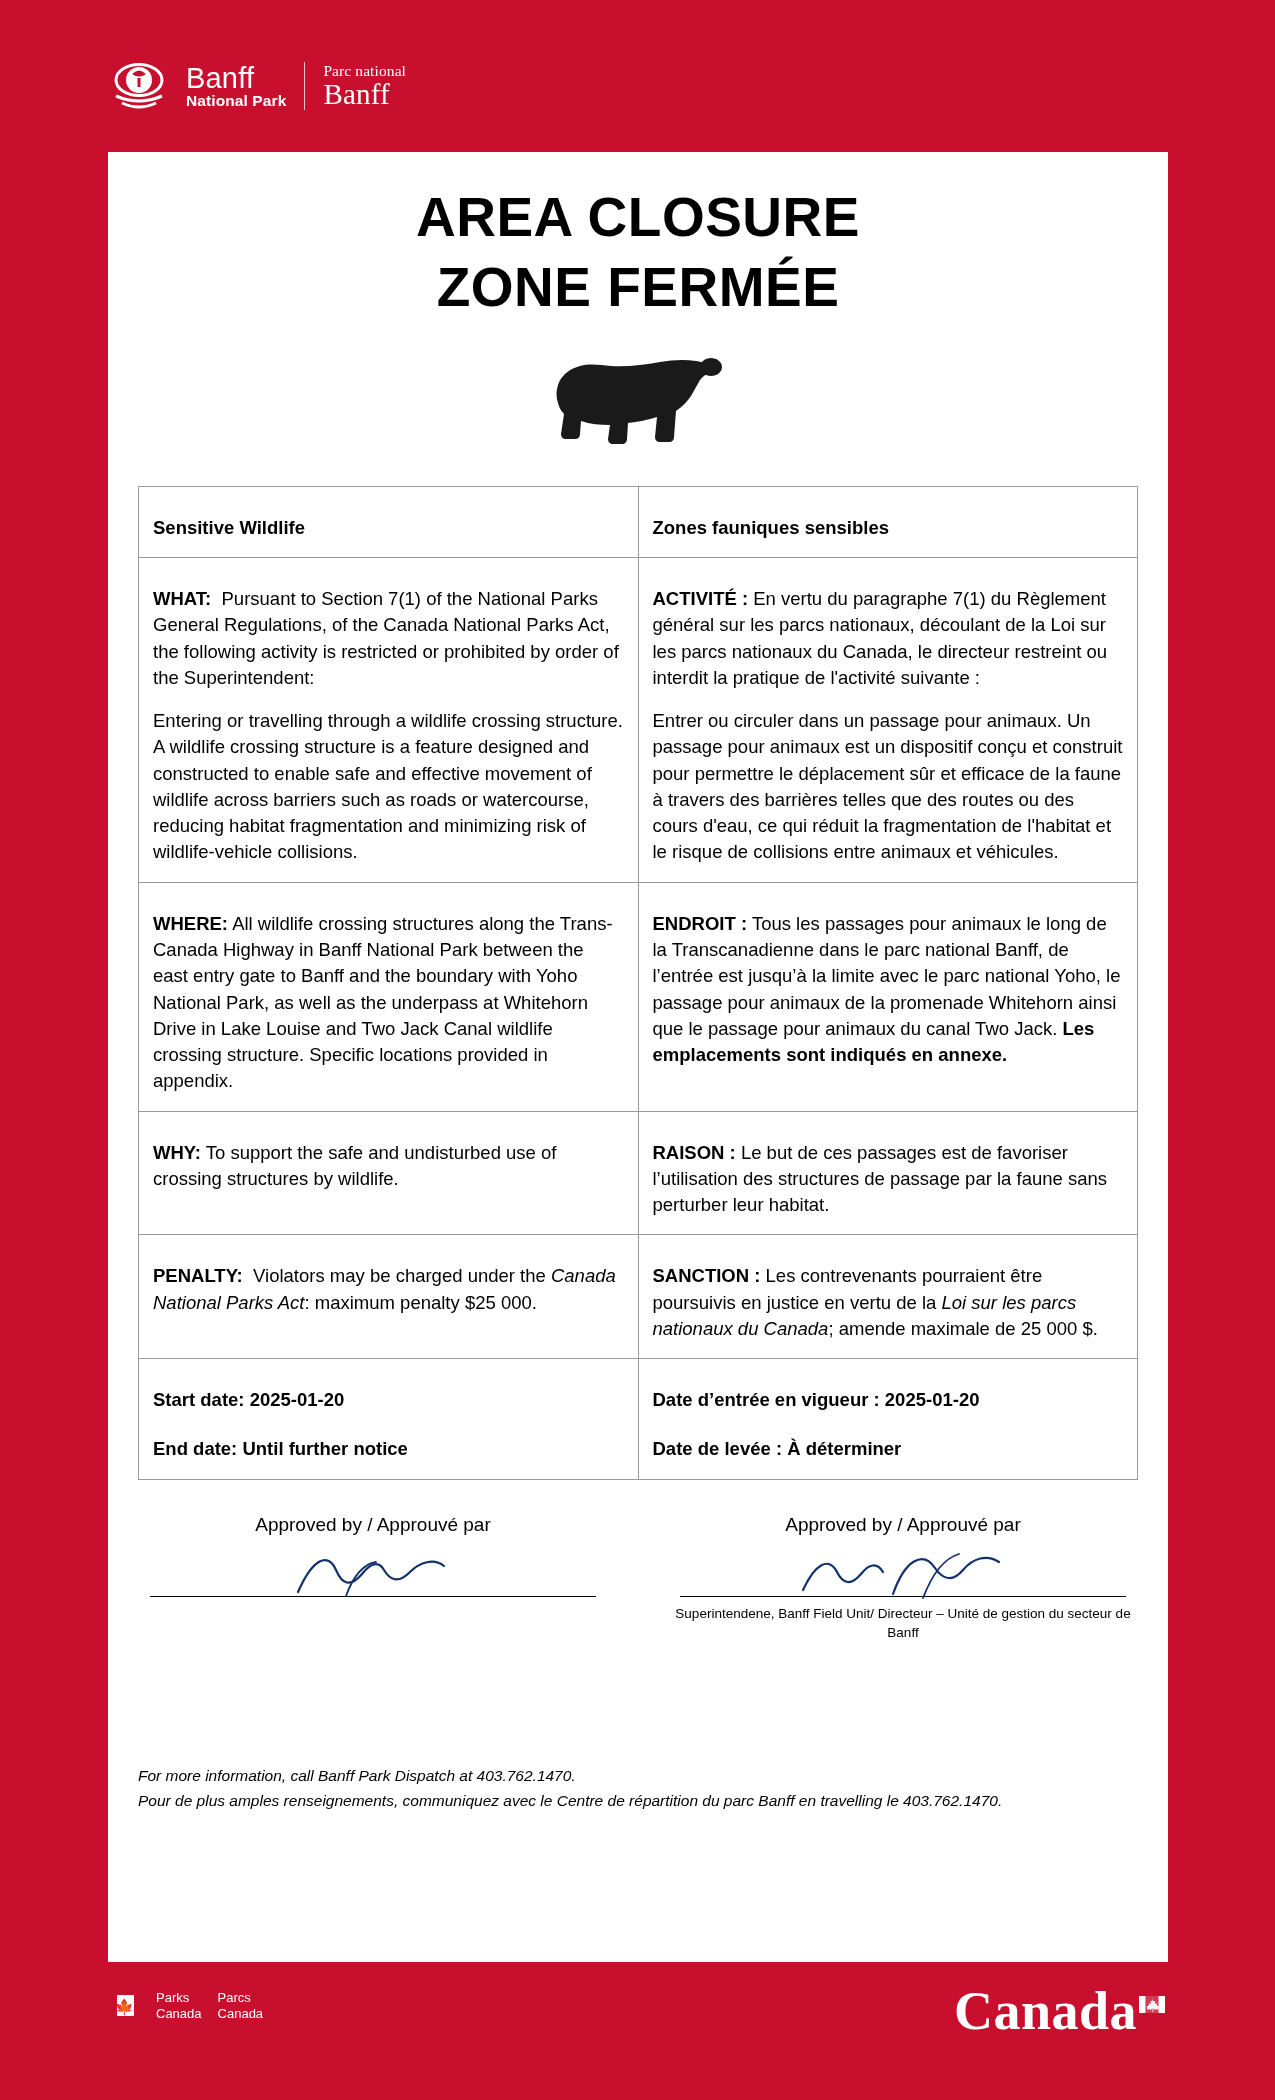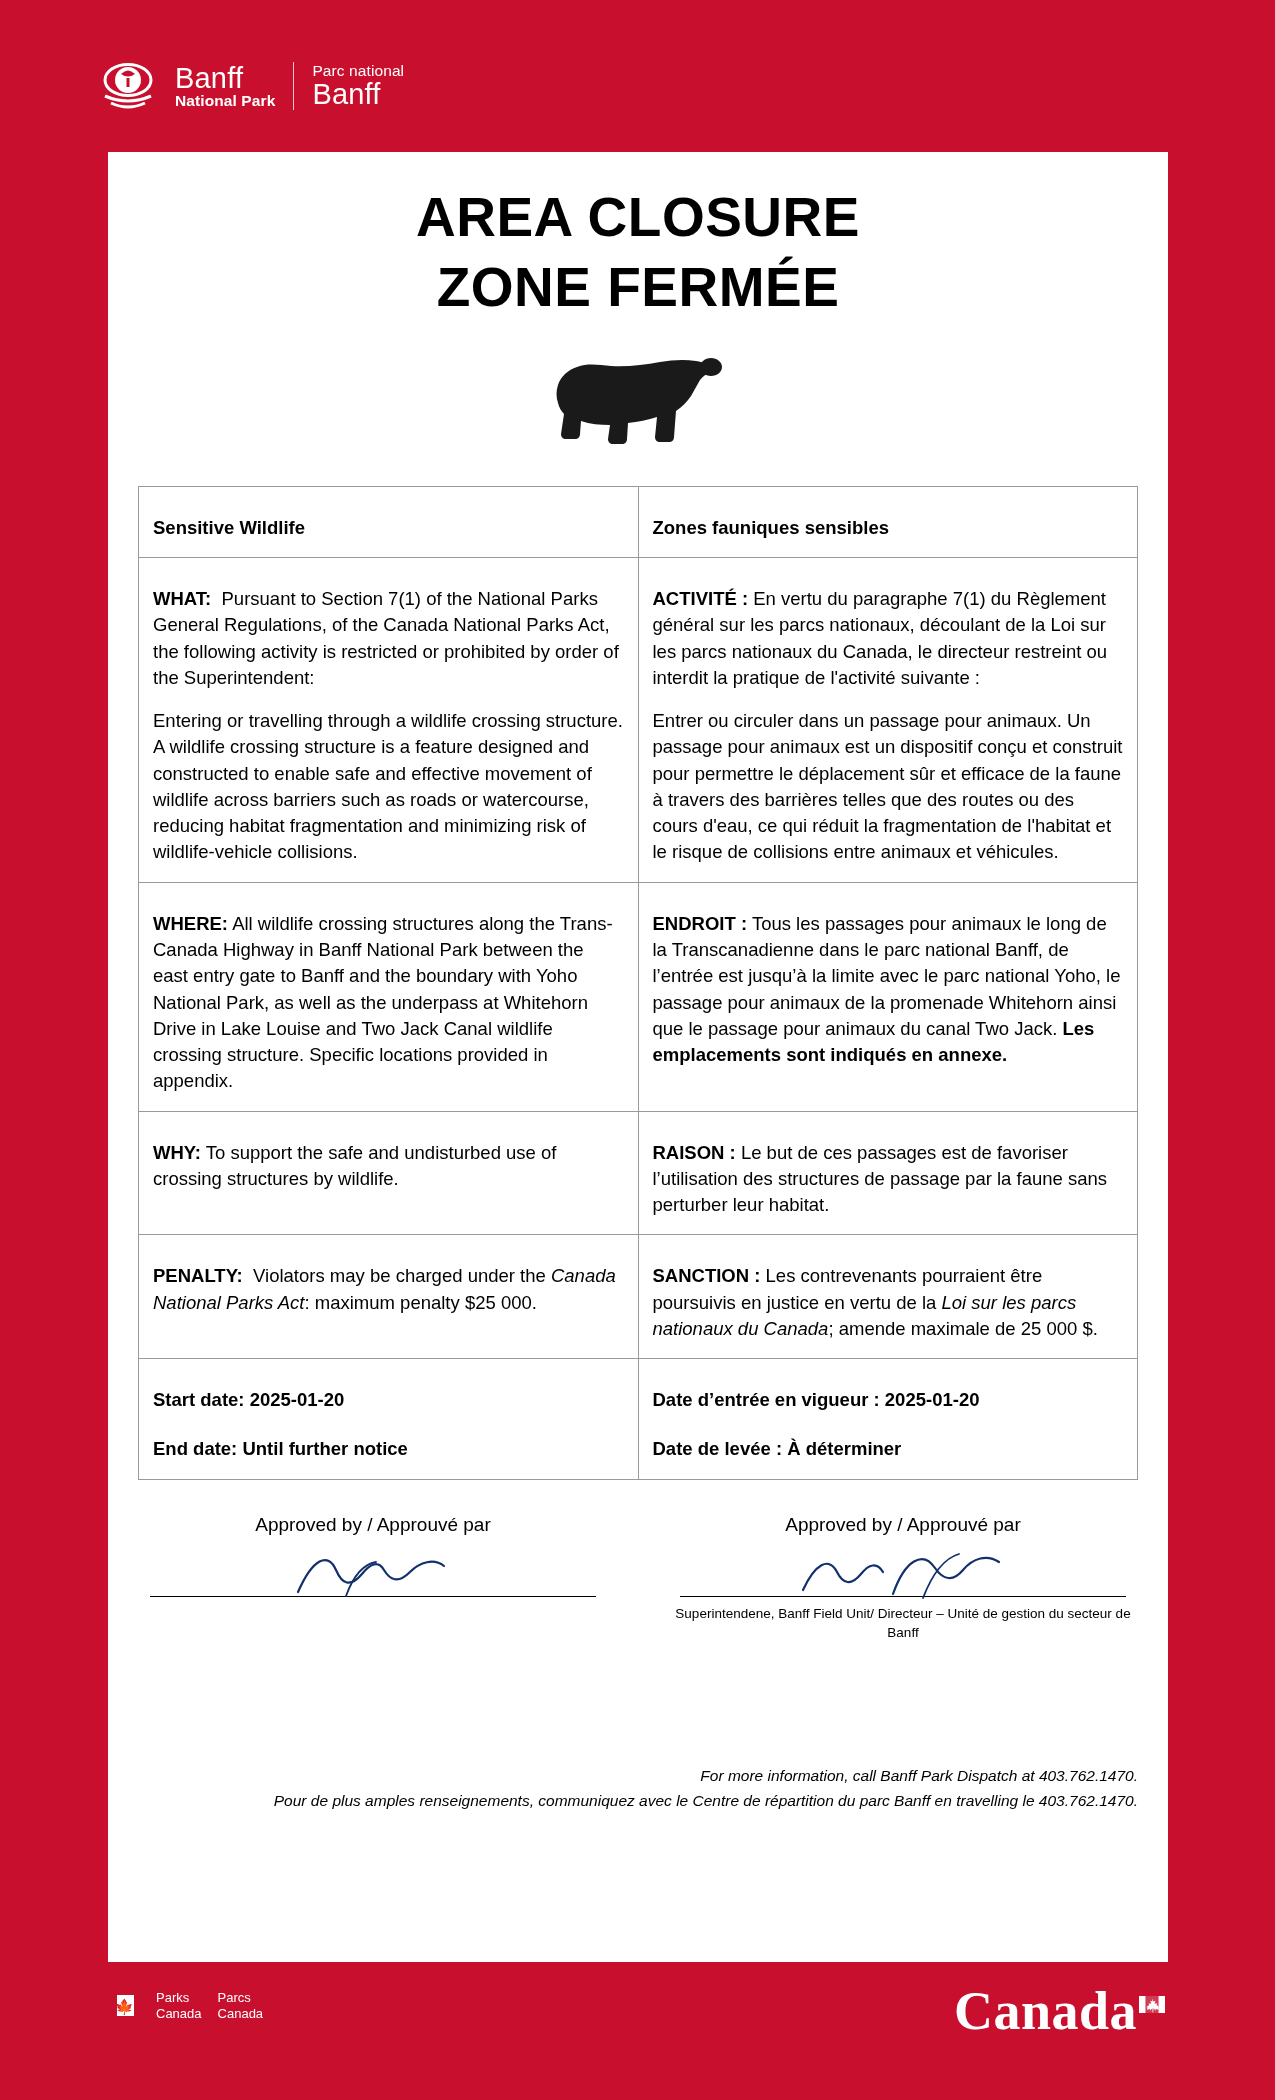--- a/index.html
+++ b/index.html
@@ -18,21 +18,21 @@
   .page {
     position: relative;
     width: 1275px;
     height: 2100px;
     background: #c8102e;
   }
   
   .header {
     position: absolute;
     top: 58px;
-    left: 95px;
+    left: 106px;
     display: flex;
     align-items: center;
     gap: 0px;
   }
   .pc-logo {
     width: 66px;
     height: 56px;
     position: relative;
     margin-right: 14px;
   }
@@ -52,20 +52,21 @@
   }
   .vrule {
     width: 1px;
     height: 48px;
     background: rgba(255,255,255,0.75);
     margin: 0 18px;
   }
   .wordmark-fr {
     color: #fff;
     line-height: 1.05;
+    font-family: Liberation Serif, serif;
   }
   .wordmark-fr .small {
     font-size: 15.5px;
     font-weight: 400;
     letter-spacing: 0.1px;
   }
   .wordmark-fr .big {
     font-size: 29px;
     font-weight: 400;
     letter-spacing: 0.2px;
@@ -156,21 +157,21 @@
   .sig-caption {
     font-size: 13.5px;
     line-height: 1.45;
     margin-top: 7px;
     padding: 0 6px;
   }
   
   .footnote {
     width: 1000px;
     margin: 0 auto;
-    text-align: right;
+    text-align: left;
     font-style: italic;
     font-size: 15.5px;
     line-height: 1.65;
     margin-top: 120px;
   }
   
   .bottom-left {
     position: absolute;
     left: 108px;
     bottom: 78px;

